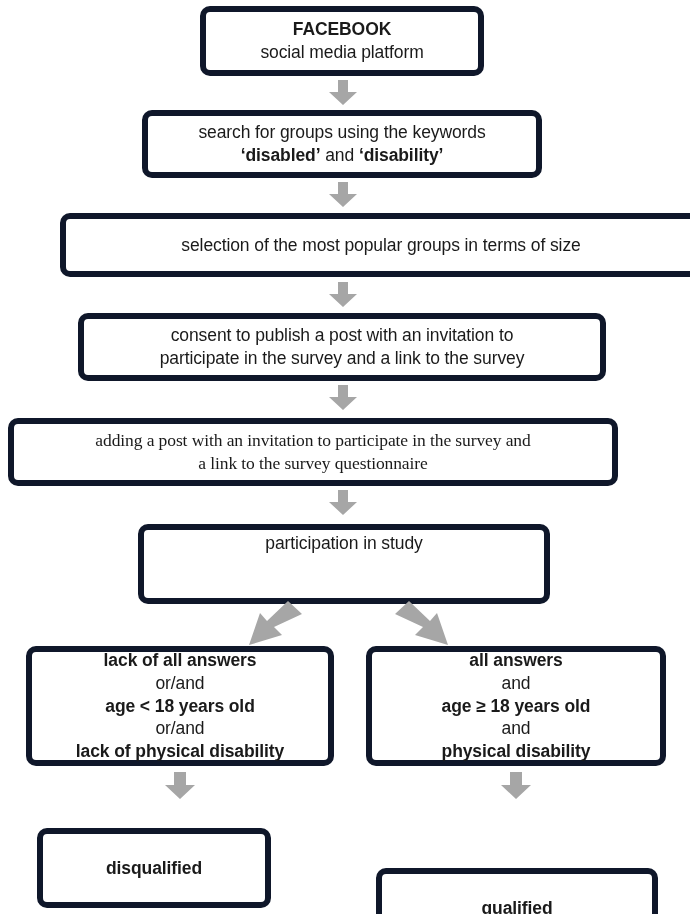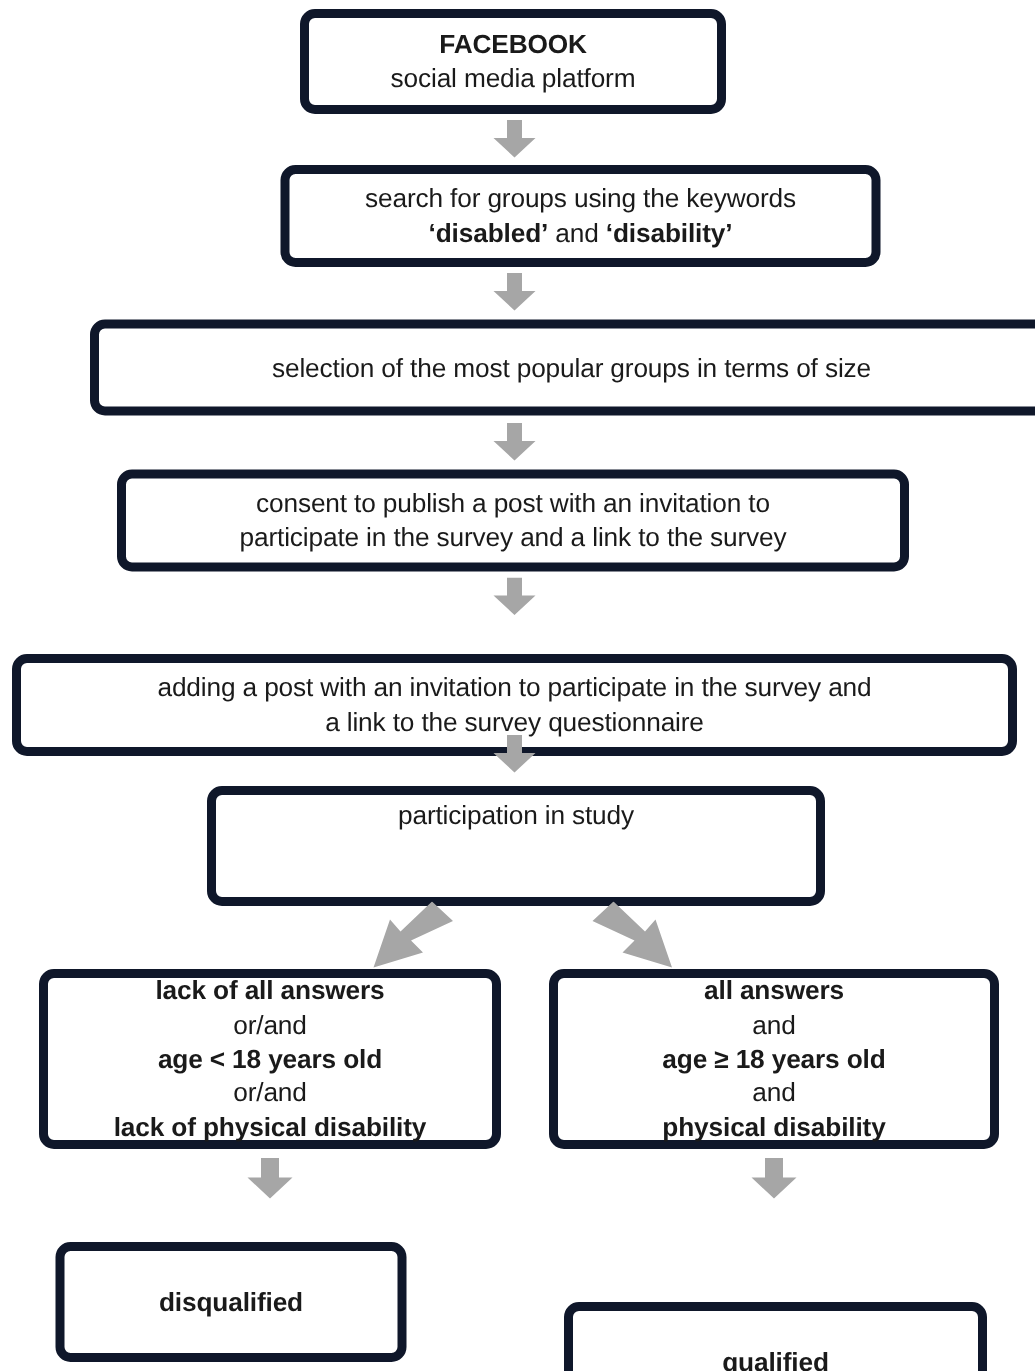--- a/index.html
+++ b/index.html
@@ -52,21 +52,21 @@
     <span class="line b">FACEBOOK</span>
     <span class="line">social media platform</span>
   </div>
 
   <div class="arrow" style="left:328px; top:80px; width:30px; height:26px;">
     <svg viewBox="0 0 30 26" xmlns="http://www.w3.org/2000/svg" aria-hidden="true">
       <polygon points="10,0 20,0 20,12 29,12 15,25 1,12 10,12" fill="#a6a6a6"></polygon>
     </svg>
   </div>
 
-  <div class="node" style="left:142px; top:110px; width:400px; height:68px;margin-left:45px;">
+  <div class="node" style="left:142px; top:110px; width:400px; height:68px;">
     <span class="line">search for groups using the keywords</span>
     <span class="line"><span class="b"><span>‘</span><span>disabled</span><span>’</span></span><span> and </span><span class="b"><span>‘</span><span>disability</span><span>’</span></span></span>
   </div>
 
   <div class="arrow" style="left:328px; top:182px; width:30px; height:26px;">
     <svg viewBox="0 0 30 26" xmlns="http://www.w3.org/2000/svg" aria-hidden="true">
       <polygon points="10,0 20,0 20,12 29,12 15,25 1,12 10,12" fill="#a6a6a6"></polygon>
     </svg>
   </div>
 
@@ -84,21 +84,21 @@
     <span class="line">consent to publish a post with an invitation to</span>
     <span class="line">participate in the survey and a link to the survey</span>
   </div>
 
   <div class="arrow" style="left:328px; top:385px; width:30px; height:26px;">
     <svg viewBox="0 0 30 26" xmlns="http://www.w3.org/2000/svg" aria-hidden="true">
       <polygon points="10,0 20,0 20,12 29,12 15,25 1,12 10,12" fill="#a6a6a6"></polygon>
     </svg>
   </div>
 
-  <div class="node" style="left:8px; top:436px; width:670px; height:68px;">
+  <div class="node" style="left:8px; top:418px; width:610px; height:68px;font-family:Liberation Serif, serif;">
     <span class="line">adding a post with an invitation to participate in the survey and</span>
     <span class="line">a link to the survey questionnaire</span>
   </div>
 
   <div class="arrow" style="left:328px; top:490px; width:30px; height:26px;">
     <svg viewBox="0 0 30 26" xmlns="http://www.w3.org/2000/svg" aria-hidden="true">
       <polygon points="10,0 20,0 20,12 29,12 15,25 1,12 10,12" fill="#a6a6a6"></polygon>
     </svg>
   </div>
 

